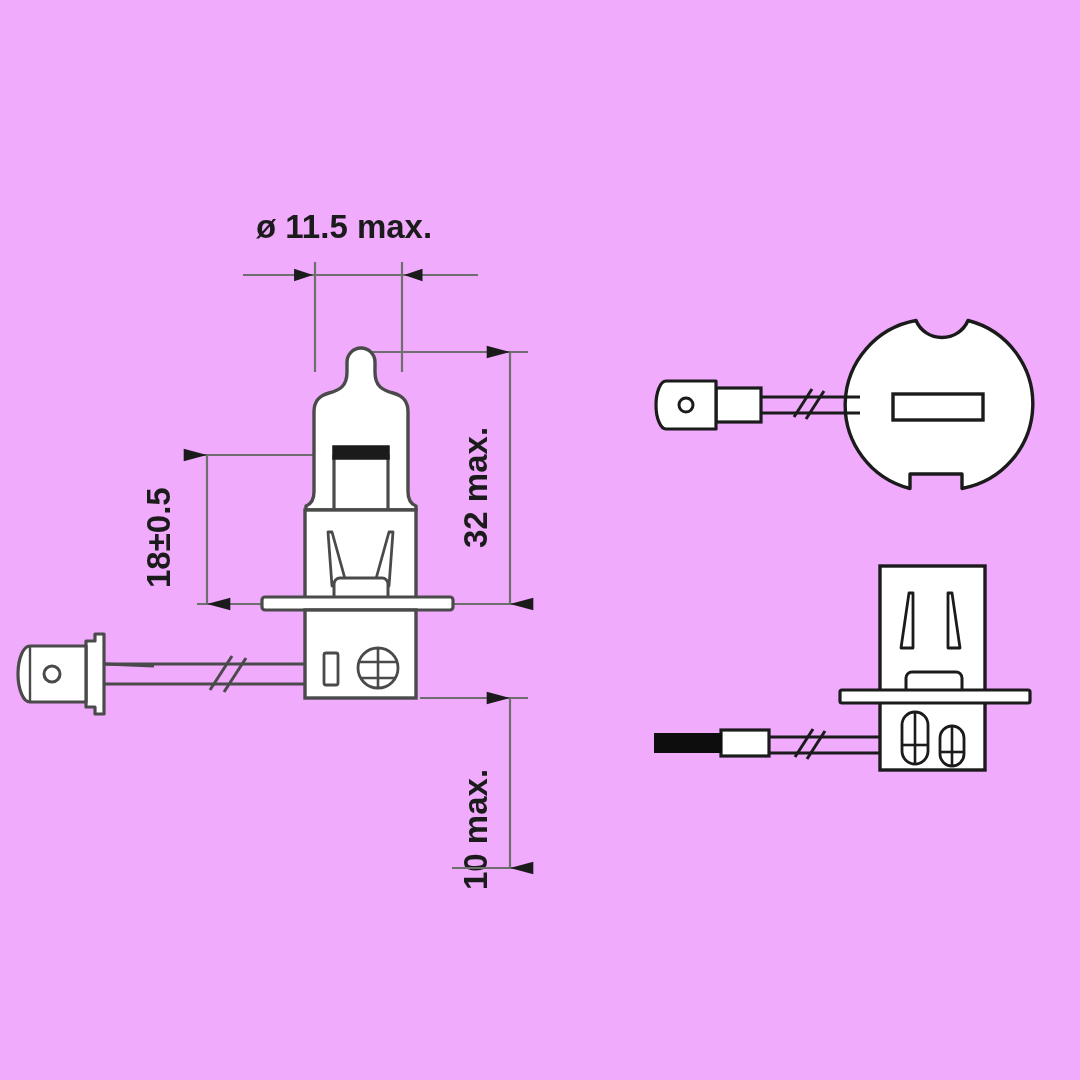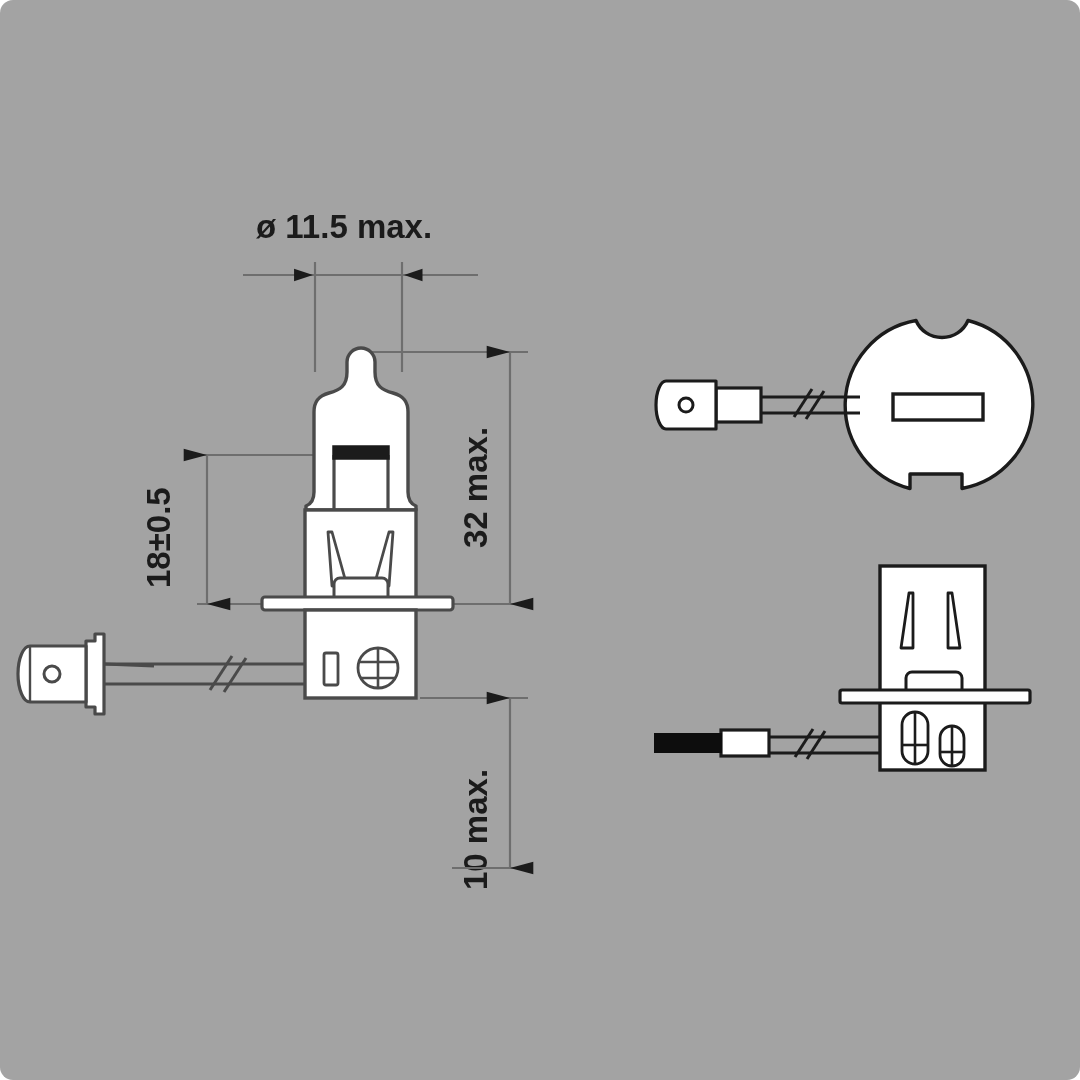--- a/index.html
+++ b/index.html
@@ -8,23 +8,22 @@
     padding: 0;
     background: #ffffff;
   }
   body {
     font-family: "Liberation Sans", sans-serif;
   }
   #page {
     position: relative;
     width: 1080px;
     height: 1080px;
-    background: #a3a3a3;
+    background: #f0abfc;
     overflow: hidden;
-    border-radius: 13px;
   }
   #drawing {
     position: absolute;
     left: 0;
     top: 0;
     width: 1080px;
     height: 1080px;
   }
   .dim-text {
     font-family: "Liberation Sans", sans-serif;

